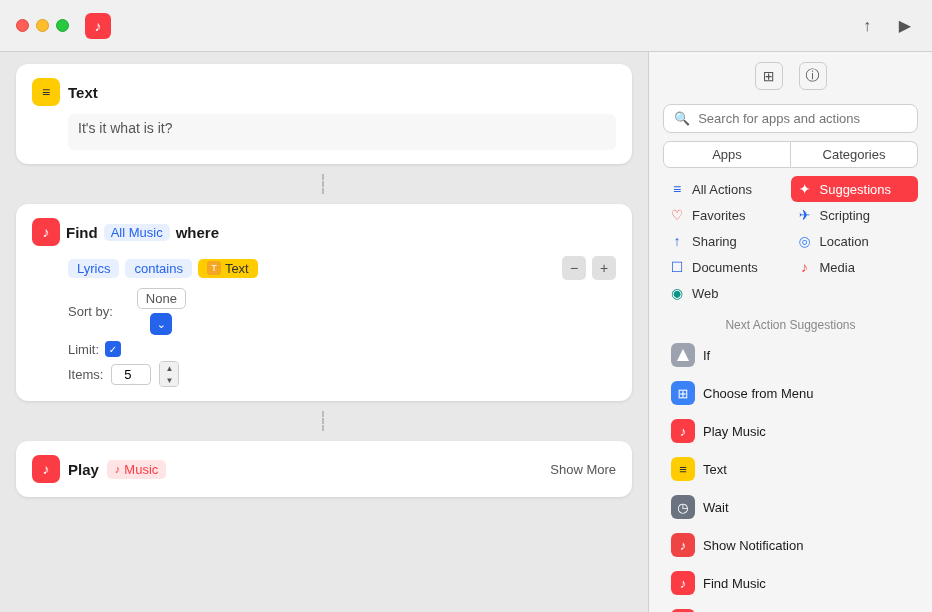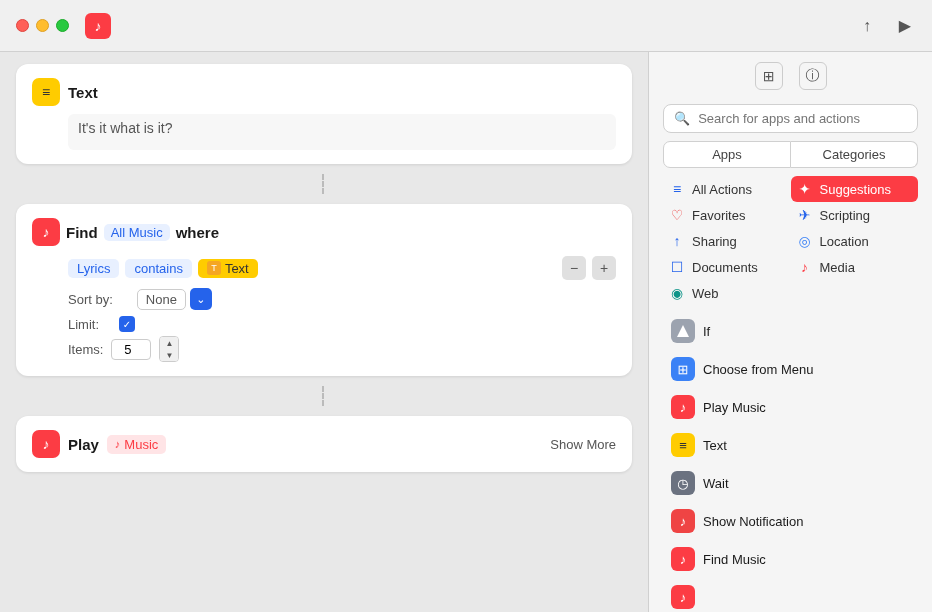--- a/index.html
+++ b/index.html
@@ -229,21 +229,21 @@
       display: flex;
       align-items: center;
       justify-content: center;
       color: white;
       font-size: 11px;
     }
 
     .limit-row {
       display: flex;
       align-items: center;
-      gap: 20px;
+      gap: 6px;
       margin-top: 6px;
       margin-left: 36px;
       font-size: 13px;
       color: #555;
     }
     .checkbox-blue {
       width: 16px;
       height: 16px;
       background: #2563eb;
       border-radius: 4px;
@@ -505,21 +505,21 @@
           <span class="filter-text-icon">T</span>
           <span>Text</span>
         </span>
         <div class="filter-actions">
           <button class="filter-btn">−</button>
           <button class="filter-btn">+</button>
         </div>
       </div>
       <div class="sort-row">
         <span>Sort by:</span>
-        <div style="display:flex;align-items:center;gap:4px;">
+        <div style="display:flex;align-items:center;gap:4px;flex-direction:column;">
           <span style="background:white;border:1px solid #ccc;border-radius:5px;padding:2px 8px;font-size:13px;">None</span>
           <div class="dropdown-arrow">⌄</div>
         </div>
       </div>
       <div class="limit-row">
         <span>Limit:</span>
         <div class="checkbox-blue">✓</div>
       </div>
       <div class="items-row">
         <span>Items:</span>
@@ -601,20 +601,21 @@
         <span class="cat-icon" style="color:#fc3c44;">♪</span>
         <span>Media</span>
       </div>
       <div class="action-cat-item">
         <span class="cat-icon cat-icon-teal">◉</span>
         <span>Web</span>
       </div>
     </div>
 
     <div class="suggestions-section">
+      <div class="suggestions-title">Next Action Suggestions</div>
 
       <div class="suggestion-item">
         <div class="suggestion-icon suggestion-icon-gray">
           <svg width="14" height="14" viewBox="0 0 14 14">
               <polygon points="7,1 13,13 1,13" fill="white"></polygon>
             </svg>
         </div>
         <span>If</span>
       </div>
       <div class="suggestion-item">

